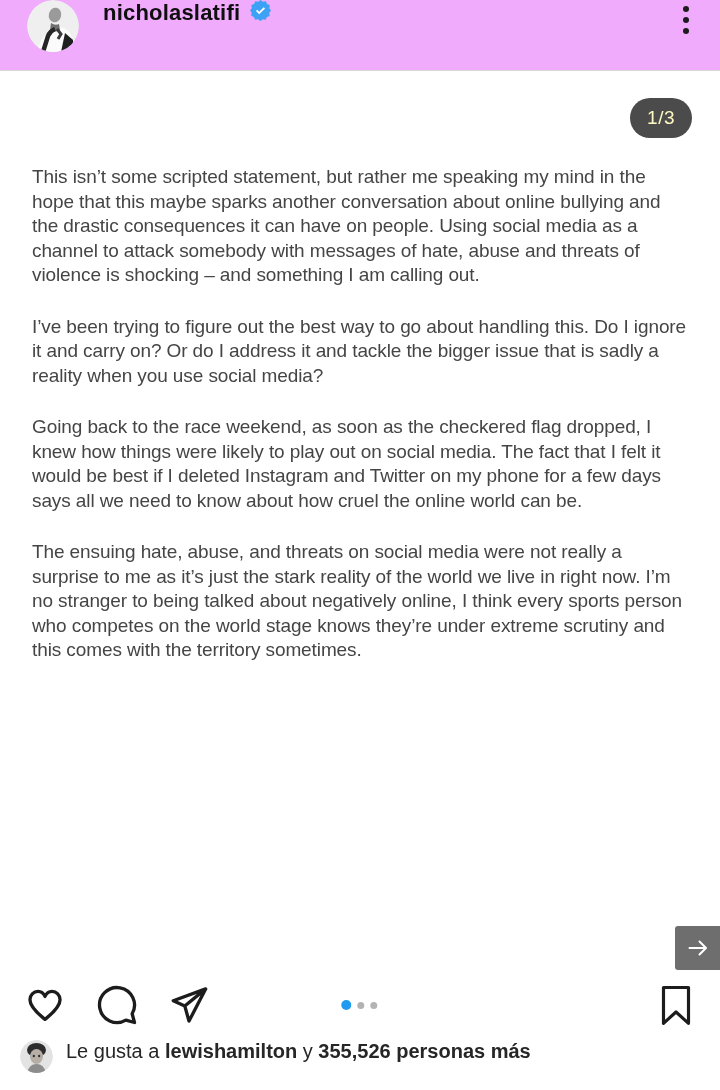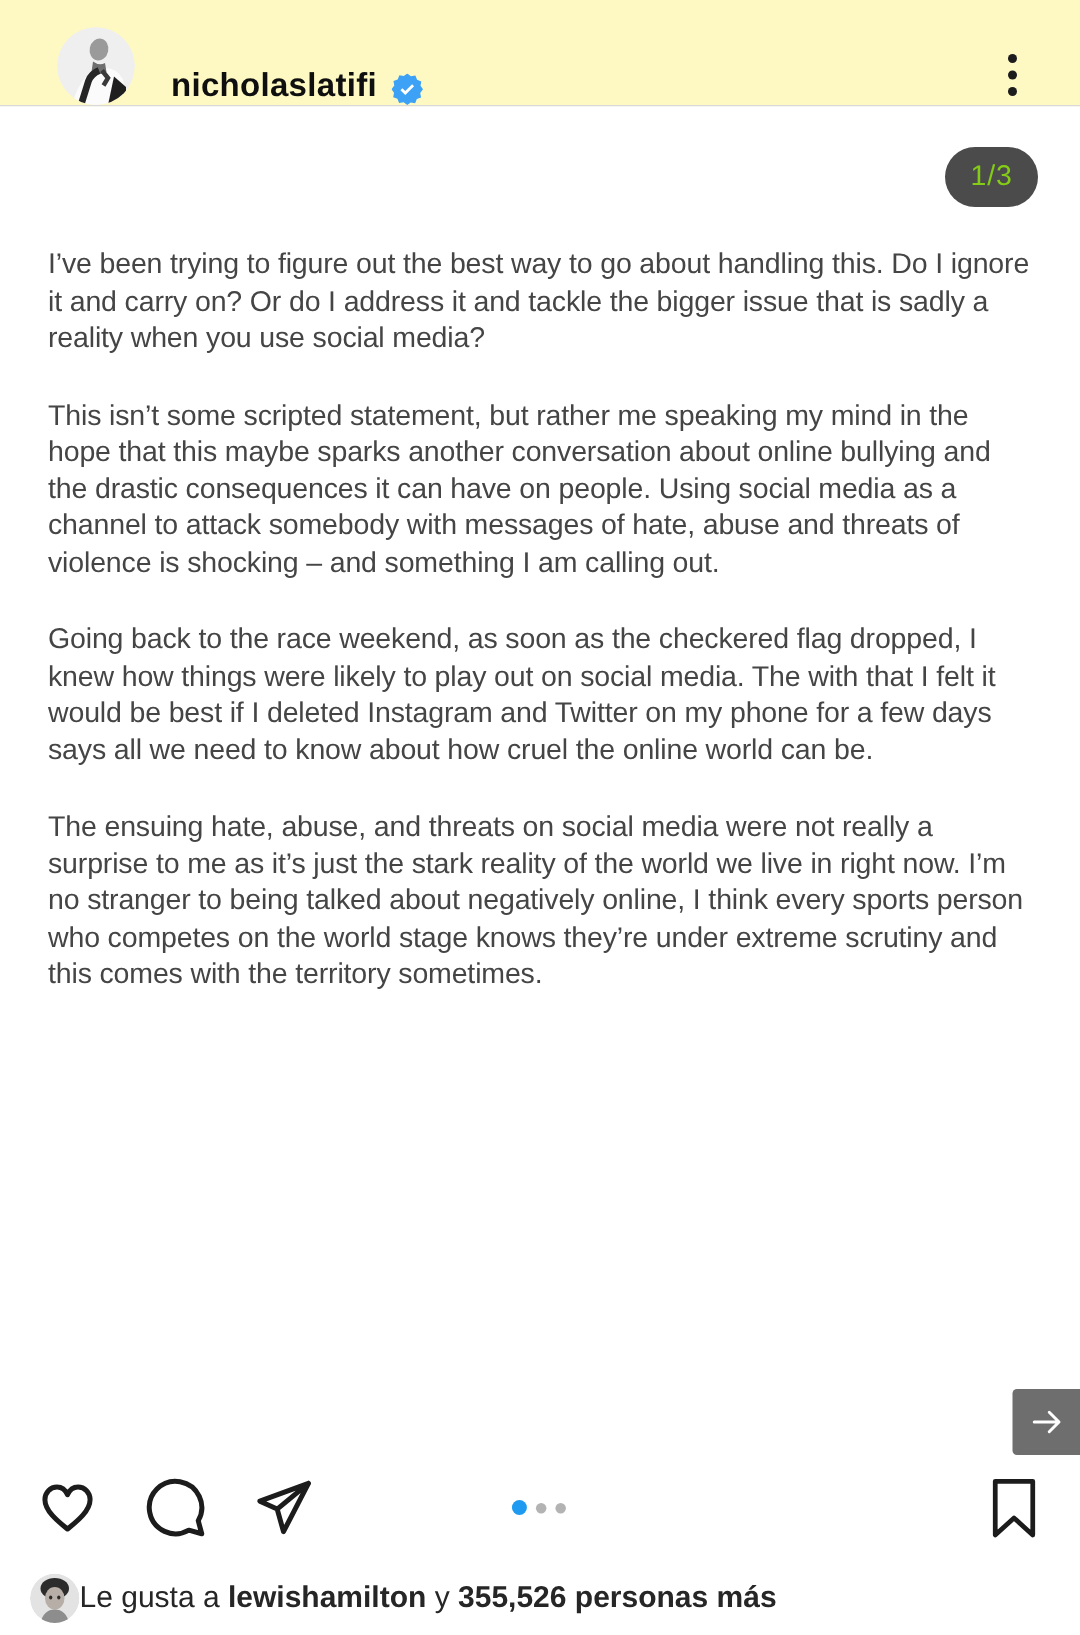--- a/index.html
+++ b/index.html
@@ -6,40 +6,40 @@
   html, body { background: #ffffff; }
   body {
     width: 720px; height: 1090px; overflow: hidden; position: relative;
     font-family: "Liberation Sans", sans-serif;
     -webkit-font-smoothing: antialiased;
   }
   .post { width: 720px; height: 1090px; background: #fff; display: flex; flex-direction: column; }
 
   
   .post-header {
-    height: 71px; flex: 0 0 71px; display: flex; align-items: flex-end;
-    padding: 0 38px; border-bottom: 1px solid #d9d9d9; background: #fef9c3;
+    height: 71px; flex: 0 0 71px; display: flex; align-items: flex-start;
+    padding: 0 27px; border-bottom: 1px solid #d9d9d9; background: #f0abfc;
   }
   .avatar-lg { width: 52px; height: 52px; border-radius: 50%; overflow: hidden; flex: 0 0 52px; cursor: pointer; }
   .username {
     margin-left: 24px; font-size: 22px; font-weight: 700; color: #0f0f0f;
     letter-spacing: 0.2px; cursor: pointer;
   }
   .verified { width: 21px; height: 21px; margin-left: 10px; display: inline-block; }
   .kebab {
     margin-left: auto; display: flex; flex-direction: column; align-items: center;
     gap: 5px; padding: 6px 4px; cursor: pointer; border: none; background: transparent;
   }
   .kebab i { width: 6px; height: 6px; border-radius: 50%; background: #1c1c1c; display: block; }
 
   
   .carousel { position: relative; height: 899px; flex: 0 0 899px; background: #fff; }
   .page-badge {
     position: absolute; top: 27px; right: 28px;
-    background: #4b4b4b; color: #84cc16; font-size: 19px; font-weight: 400;
+    background: #4b4b4b; color: #fef9c3; font-size: 19px; font-weight: 400;
     padding: 9px 17px; border-radius: 22px; letter-spacing: 0.5px;
   }
   .caption {
     position: absolute; top: 94px; left: 32px; right: 32px;
     color: #454545; font-size: 19px; line-height: 24.5px; letter-spacing: -0.1px;
   }
   .caption p { margin-bottom: 27px; }
   .next-btn {
     position: absolute; right: 0; top: 855px; width: 45px; height: 44px;
     background: #6e6e6e; border: none; border-radius: 3px 0 0 3px;
@@ -55,22 +55,22 @@
   .save-btn { margin-left: auto; }
   .dots {
     position: absolute; left: 50%; top: 50%; transform: translate(-52%, -50%);
     display: flex; align-items: center; gap: 6px;
   }
   .dot { width: 7px; height: 7px; border-radius: 50%; background: #b3b3b3; }
   .dot.active { width: 10px; height: 10px; background: #1e9bf0; }
 
   
   .likes {
-    height: 50px; flex: 0 0 50px; display: flex; align-items: center;
-    padding: 0 20px; background: #fff; cursor: pointer;
+    height: 50px; flex: 0 0 50px; display: flex; 
+    padding: 0 20px; gap: 13px; background: #fff; cursor: pointer;
   }
   .avatar-sm { width: 33px; height: 33px; border-radius: 50%; overflow: hidden; flex: 0 0 33px; }
   .likes-text { font-size: 20px; color: #262626; white-space: nowrap; }
   .likes-text .b { font-weight: 700; }
 </style>
 </head>
 <body>
 
 <div class="post">
 
@@ -97,23 +97,23 @@
       <i></i>
         <i></i>
         <i></i>
     </button>
   </header>
 
   <section class="carousel">
     <div class="page-badge">1/3</div>
 
     <div class="caption">
+      <p>This isn’t some scripted statement, but rather me speaking my mind in the hope that this maybe sparks another conversation about online bullying and the drastic consequences it can have on people. Using social media as a channel to attack somebody with messages of hate, abuse and threats of violence is shocking – and something I am calling out.</p>
       <p>I’ve been trying to figure out the best way to go about handling this. Do I ignore it and carry on? Or do I address it and tackle the bigger issue that is sadly a reality when you use social media?</p>
-      <p>This isn’t some scripted statement, but rather me speaking my mind in the hope that this maybe sparks another conversation about online bullying and the drastic consequences it can have on people. Using social media as a channel to attack somebody with messages of hate, abuse and threats of violence is shocking – and something I am calling out.</p>
-      <p>Going back to the race weekend, as soon as the checkered flag dropped, I knew how things were likely to play out on social media. The with that I felt it would be best if I deleted Instagram and Twitter on my phone for a few days says all we need to know about how cruel the online world can be.</p>
+      <p>Going back to the race weekend, as soon as the checkered flag dropped, I knew how things were likely to play out on social media. The fact that I felt it would be best if I deleted Instagram and Twitter on my phone for a few days says all we need to know about how cruel the online world can be.</p>
       <p>The ensuing hate, abuse, and threats on social media were not really a surprise to me as it’s just the stark reality of the world we live in right now. I’m no stranger to being talked about negatively online, I think every sports person who competes on the world stage knows they’re under extreme scrutiny and this comes with the territory sometimes.</p>
     </div>
 
     <button class="next-btn">
       <svg width="24" height="24" viewBox="0 0 24 24">
         <path d="M3.5 12h16M13.5 5.5 20 12l-6.5 6.5" stroke="#fff" stroke-width="2" fill="none" stroke-linecap="round" stroke-linejoin="round"></path>
       </svg>
     </button>
   </section>
 

